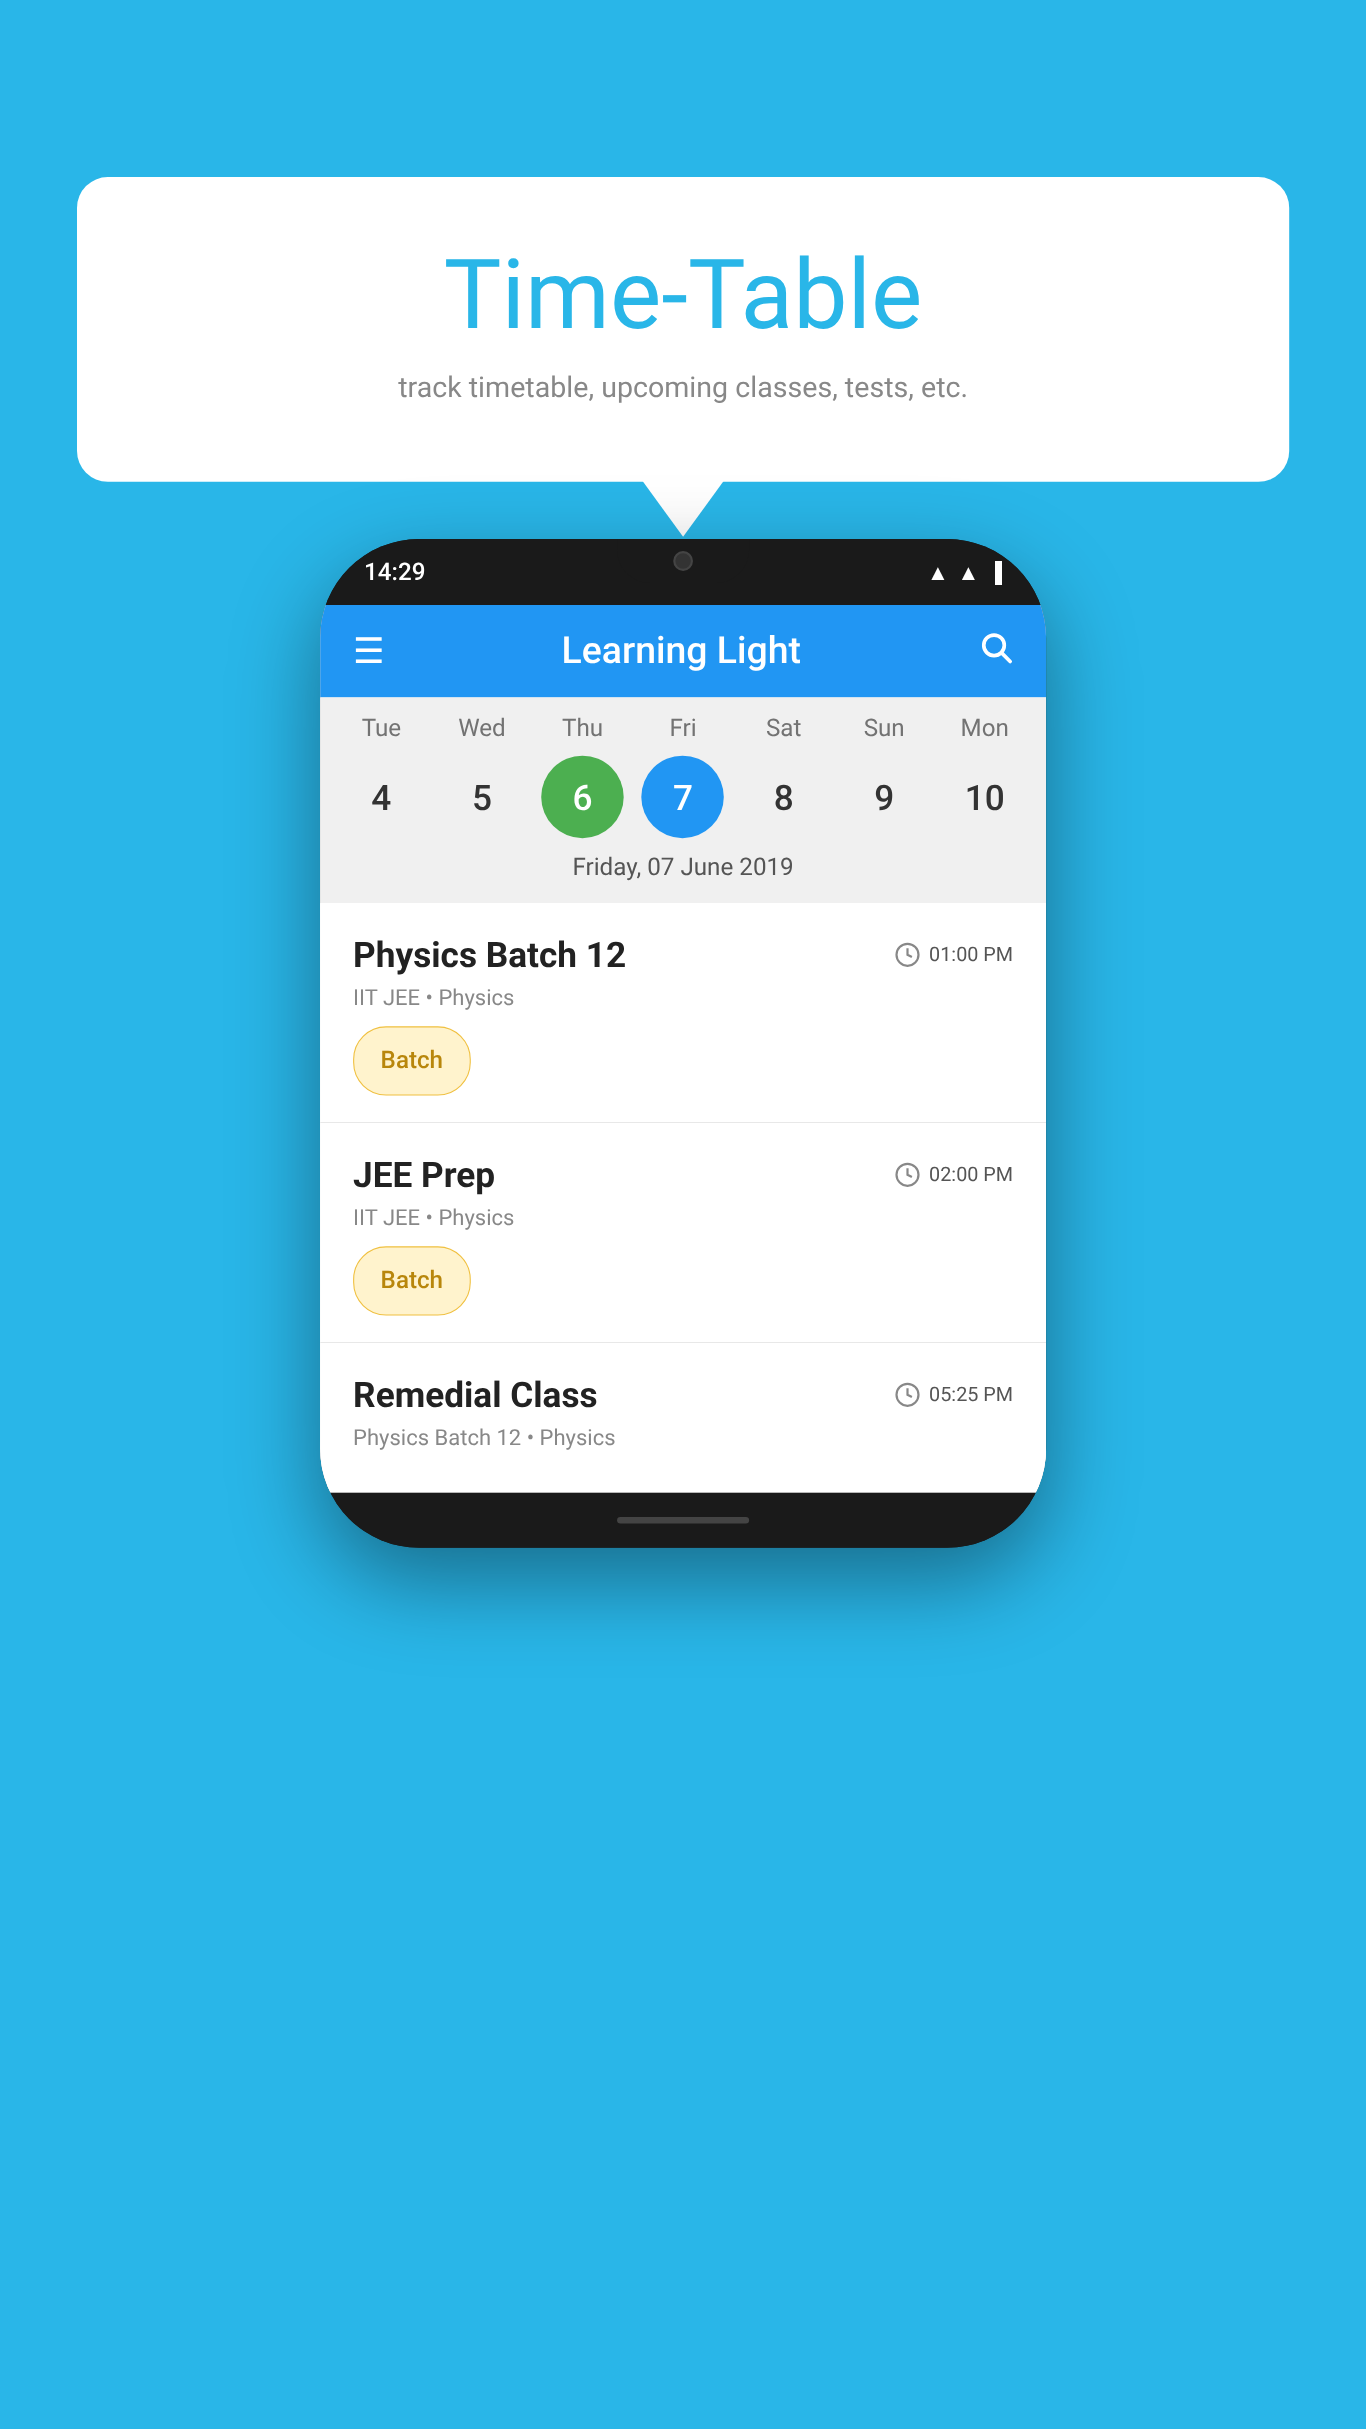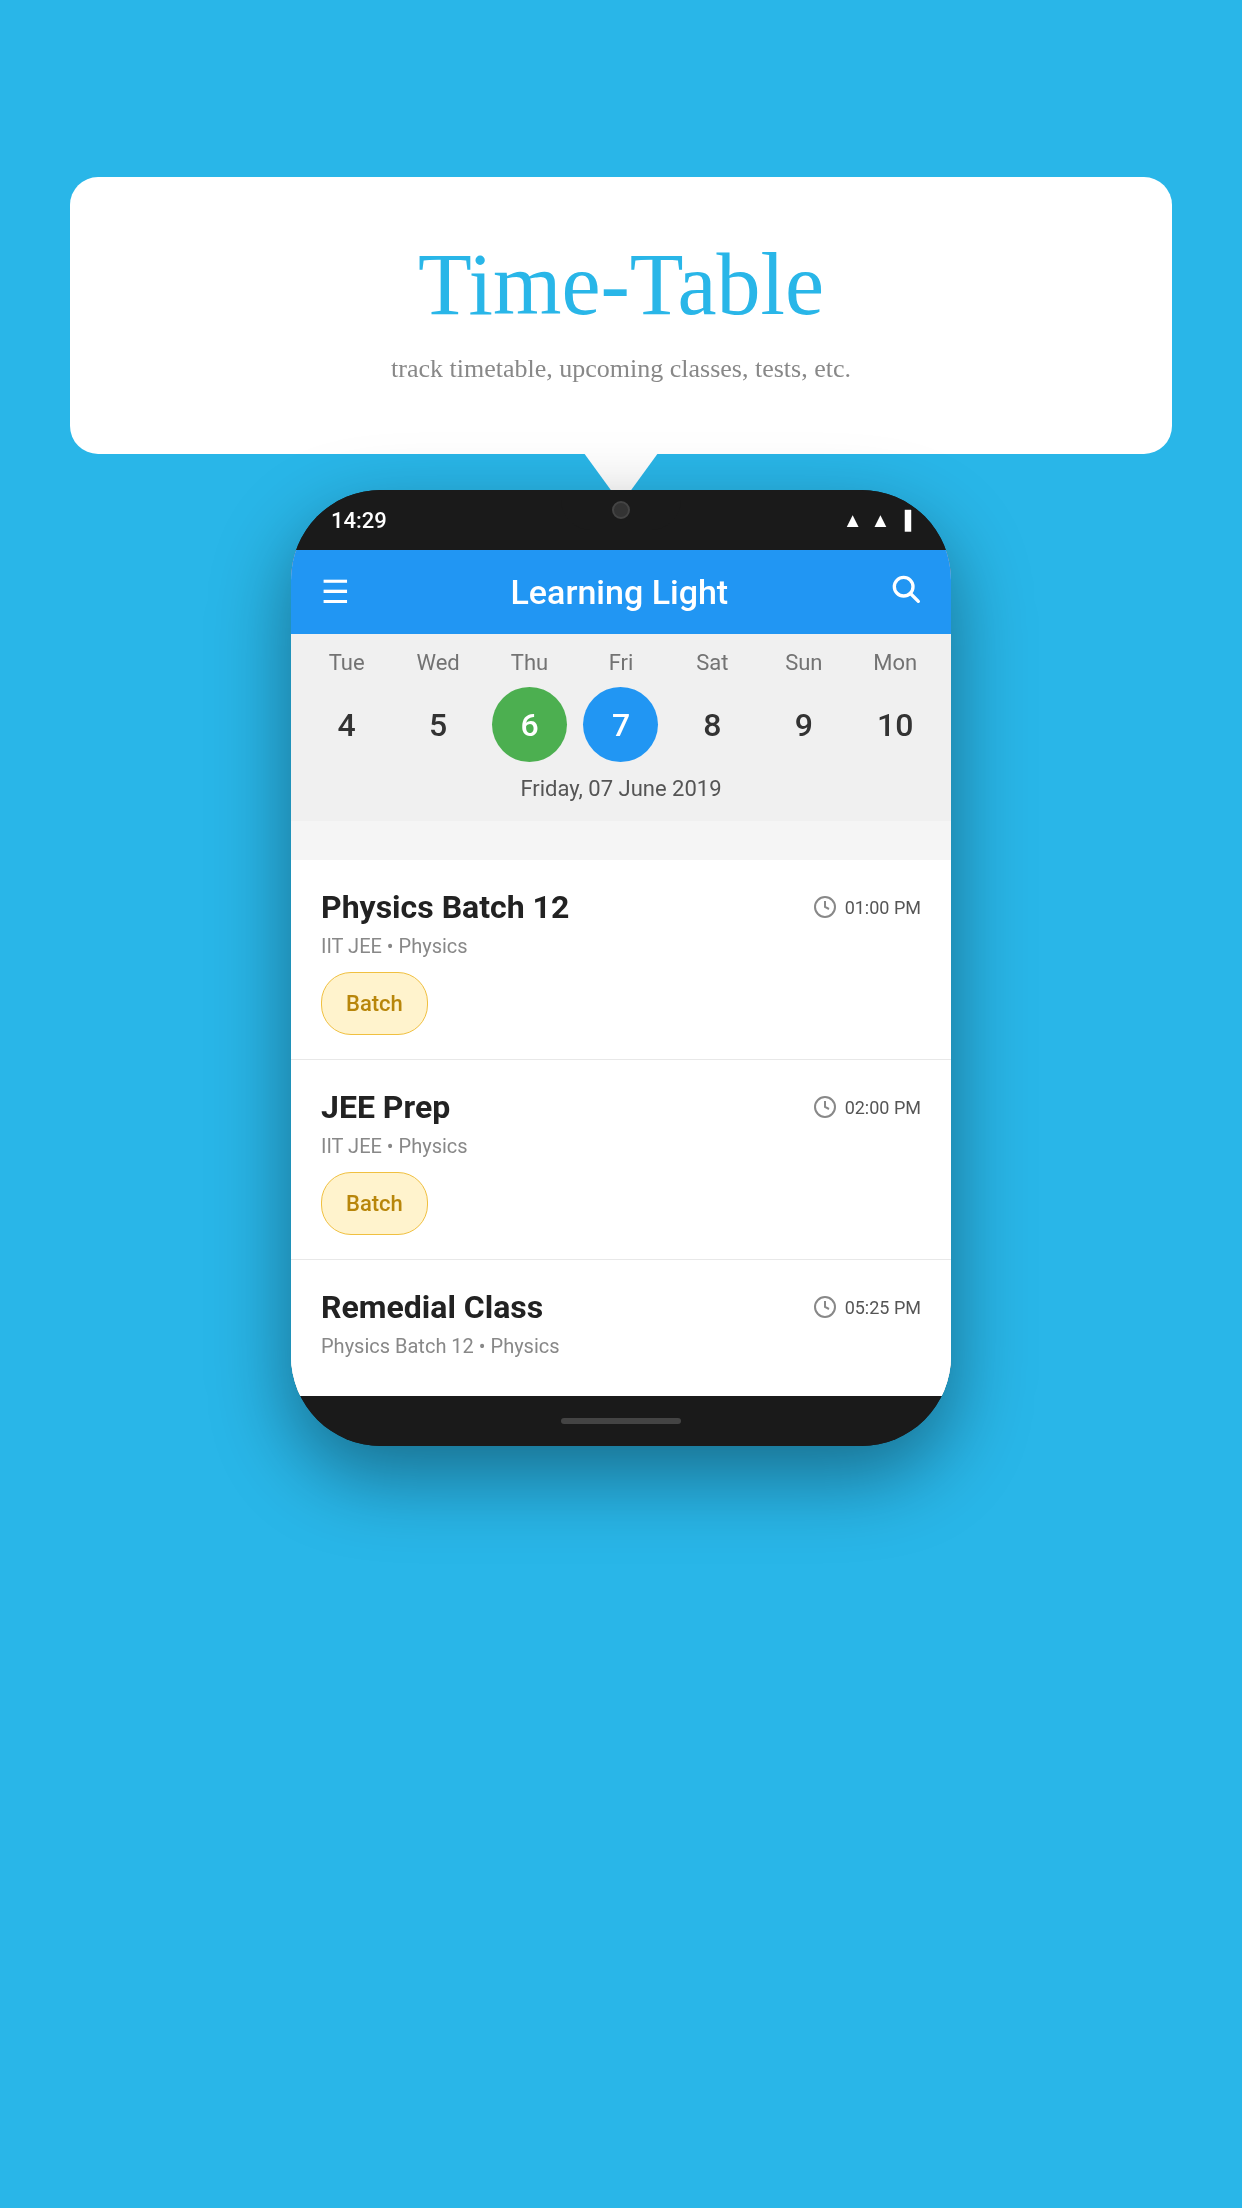--- a/index.html
+++ b/index.html
@@ -10,24 +10,23 @@
       height: 2208px;
       background-color: #29b6e8;
       font-family: 'Roboto', Arial, sans-serif;
       overflow: hidden;
       position: relative;
     }
 
     
     .speech-bubble-container {
       position: absolute;
-      top: 177px;
+      top: 161px;
       left: 70px;
       right: 70px;
-      font-family: Liberation Serif, serif;
     }
 
     .speech-bubble {
       background: white;
       border-radius: 28px;
       padding: 60px 80px 70px;
       text-align: center;
       position: relative;
     }
 
@@ -209,21 +208,20 @@
     .selected-date-label {
       text-align: center;
       font-size: 22px;
       color: #555;
       padding: 6px 0 12px;
     }
 
     
     .class-list {
       background: white;
-      margin-top: 39px;
     }
 
     .class-item {
       background: white;
       padding: 28px 30px 24px;
       border-bottom: 1px solid #e8e8e8;
     }
 
     .class-item-header {
       display: flex;

